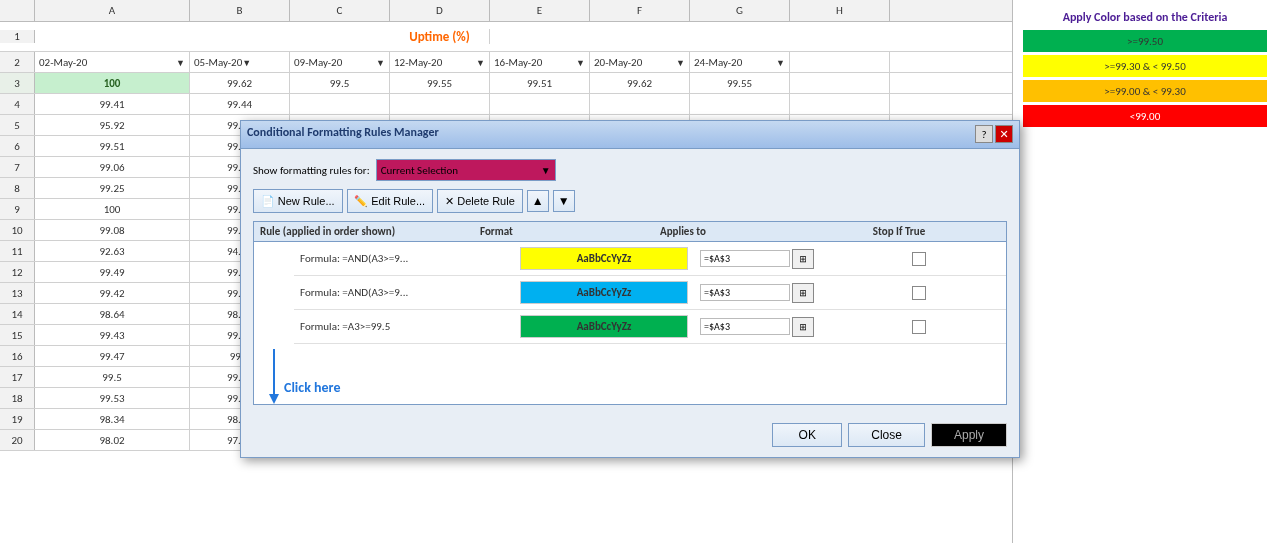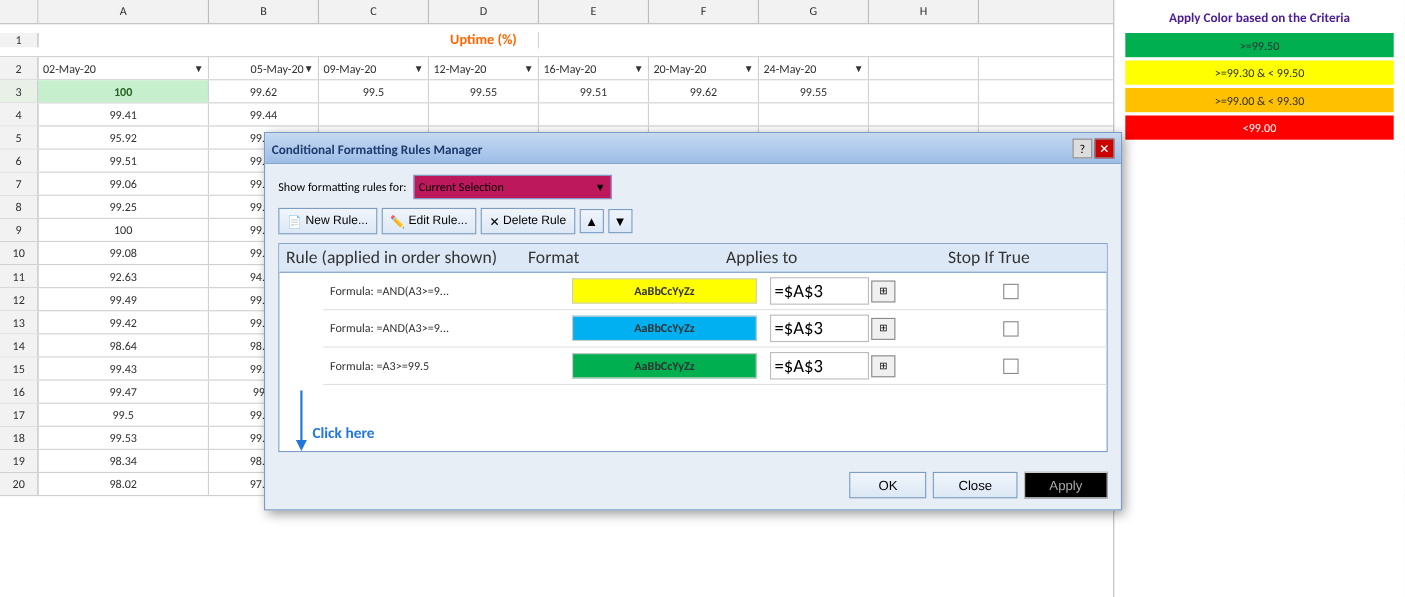--- a/index.html
+++ b/index.html
@@ -32,60 +32,60 @@
     .col-c { width: 100px; min-width: 100px; }
     .col-d { width: 100px; min-width: 100px; }
     .col-e { width: 100px; min-width: 100px; }
     .col-f { width: 100px; min-width: 100px; }
     .col-g { width: 100px; min-width: 100px; }
     .col-h { width: 100px; min-width: 100px; }
     .col-i { width: 265px; min-width: 265px; }
 
     
     .dialog-overlay { position: absolute; top: 120px; left: 240px; width: 780px; background: #e8eef5; border: 1px solid #7a9cc6; box-shadow: 3px 3px 10px rgba(0,0,0,0.4); z-index: 100; }
-    .dialog-titlebar { background: linear-gradient(to bottom, #c5d9f1, #9dbde8); display: flex; align-items: flex-end; justify-content: space-between; padding: 4px 6px; height: 28px; border-bottom: 1px solid #7a9cc6; }
+    .dialog-titlebar { background: linear-gradient(to bottom, #c5d9f1, #9dbde8); display: flex; align-items: flex-start; justify-content: space-between; padding: 4px 6px; height: 28px; border-bottom: 1px solid #7a9cc6; }
     .dialog-titlebar-text { font-size: 12px; font-weight: bold; color: #1f3b6e; }
     .dialog-titlebar-buttons { display: flex; gap: 2px; }
     .titlebar-btn { width: 18px; height: 18px; display: flex; align-items: center; justify-content: center; font-size: 11px; cursor: pointer; border: 1px solid #888; background: #ddd; }
     .titlebar-btn.close-btn { background: #cc0000; color: #fff; }
     .dialog-body { padding: 10px 12px; }
 
     
     .show-row { display: flex; align-items: center; gap: 6px; margin-bottom: 8px; font-size: 11px; }
     .dropdown-box { display: flex; align-items: center; border: 1px solid #7a9cc6; background: #be185d; padding: 2px 4px; min-width: 180px; height: 22px; font-size: 11px; }
     .dropdown-arrow { margin-left: auto; font-size: 10px; }
 
     
     .toolbar { display: flex; gap: 4px; margin-bottom: 8px; align-items: center; }
     .toolbar-btn { display: flex; align-items: center; gap: 3px; border: 1px solid #7a9cc6; background: linear-gradient(to bottom, #f0f5fb, #dce8f5); padding: 3px 7px; cursor: pointer; font-size: 11px; height: 24px; }
     .move-btn { border: 1px solid #7a9cc6; background: linear-gradient(to bottom, #f0f5fb, #dce8f5); width: 22px; height: 22px; display: flex; align-items: center; justify-content: center; cursor: pointer; font-size: 12px; }
 
     
     .rules-table { width: 100%; border: 1px solid #7a9cc6; background: #fff; }
     .rules-thead { display: flex; background: #dce8f5; border-bottom: 1px solid #7a9cc6; }
-    .rules-thead .th { font-size: 16px; padding: 3px 6px; font-weight: normal; color: #333; }
+    .rules-thead .th { font-size: 11px; padding: 3px 6px; font-weight: bold; color: #333; }
     .th-rule { flex: 0 0 220px; }
     .th-format { flex: 0 0 180px; }
     .th-applies { flex: 0 0 200px; }
     .th-stop { flex: 0 0 90px; text-align: center; }
 
     .rules-body { display: flex; flex-direction: column; }
     .rule-row { display: flex; align-items: center; border-bottom: 1px solid #e0e0e0; min-height: 34px; margin-left: 40px; }
     .rule-row .td { font-size: 11px; padding: 3px 6px; }
     .td-rule { flex: 0 0 220px; color: #333; }
     .td-format { flex: 0 0 180px; }
     .td-applies { flex: 0 0 180px; display: flex; align-items: center; }
     .td-stop { flex: 0 0 90px; display: flex; align-items: center; justify-content: center; }
 
     .format-preview { padding: 4px 8px; font-size: 11px; text-align: center; border: 1px solid #ccc; min-width: 120px; font-weight: bold; }
     .fmt-yellow { background: #ffff00; color: #333; }
     .fmt-cyan { background: #00b0f0; color: #333; }
     .fmt-green { background: #00b050; color: #333; }
 
-    .applies-input { border: 1px solid #bbb; padding: 1px 3px; font-size: 17px; min-width: 90px; }
+    .applies-input { border: 1px solid #bbb; padding: 1px 3px; font-size: 10px; min-width: 90px; }
     .ref-btn { border: 1px solid #888; background: #f0f0f0; width: 22px; height: 20px; display: flex; align-items: center; justify-content: center; cursor: pointer; margin-left: 2px; font-size: 9px; }
     .checkbox { width: 14px; height: 14px; border: 1px solid #888; background: #fff; }
 
     
     .dialog-footer { display: flex; justify-content: flex-end; gap: 6px; padding: 8px 12px 10px; }
     .footer-btn { border: 1px solid #7a9cc6; background: linear-gradient(to bottom, #f0f5fb, #dce8f5); padding: 4px 22px; cursor: pointer; font-size: 12px; min-width: 70px; }
     .footer-btn.disabled { color: #aaa; background: #000000; border-color: #ccc; cursor: default; }
 
     
     .uptime-row { height: 30px; display: flex; align-items: center; }
@@ -121,21 +121,21 @@
     <div class="cell col-h"></div>
     <div class="cell col-i"></div>
   </div>
 
   <div class="grid-row">
     <div class="cell row-header col-header-num">2</div>
     <div class="cell col-a" style="font-size:11px; justify-content:space-between; padding:0 4px;">
       <span>02-May-20</span>
       <span style="font-size:9px;">▼</span>
     </div>
-    <div class="cell col-b" style="font-size:11px; justify-content:flex-end; padding:0 4px;">
+    <div class="cell col-b" style="font-size:11px; justify-content:flex-start; padding:0 4px;">
       <span>05-May-20</span>
       <span style="font-size:9px;">▼</span>
     </div>
     <div class="cell col-c" style="font-size:11px; justify-content:space-between; padding:0 4px;">
       <span>09-May-20</span>
       <span style="font-size:9px;">▼</span>
     </div>
     <div class="cell col-d" style="font-size:11px; justify-content:space-between; padding:0 4px;">
       <span>12-May-20</span>
       <span style="font-size:9px;">▼</span>

